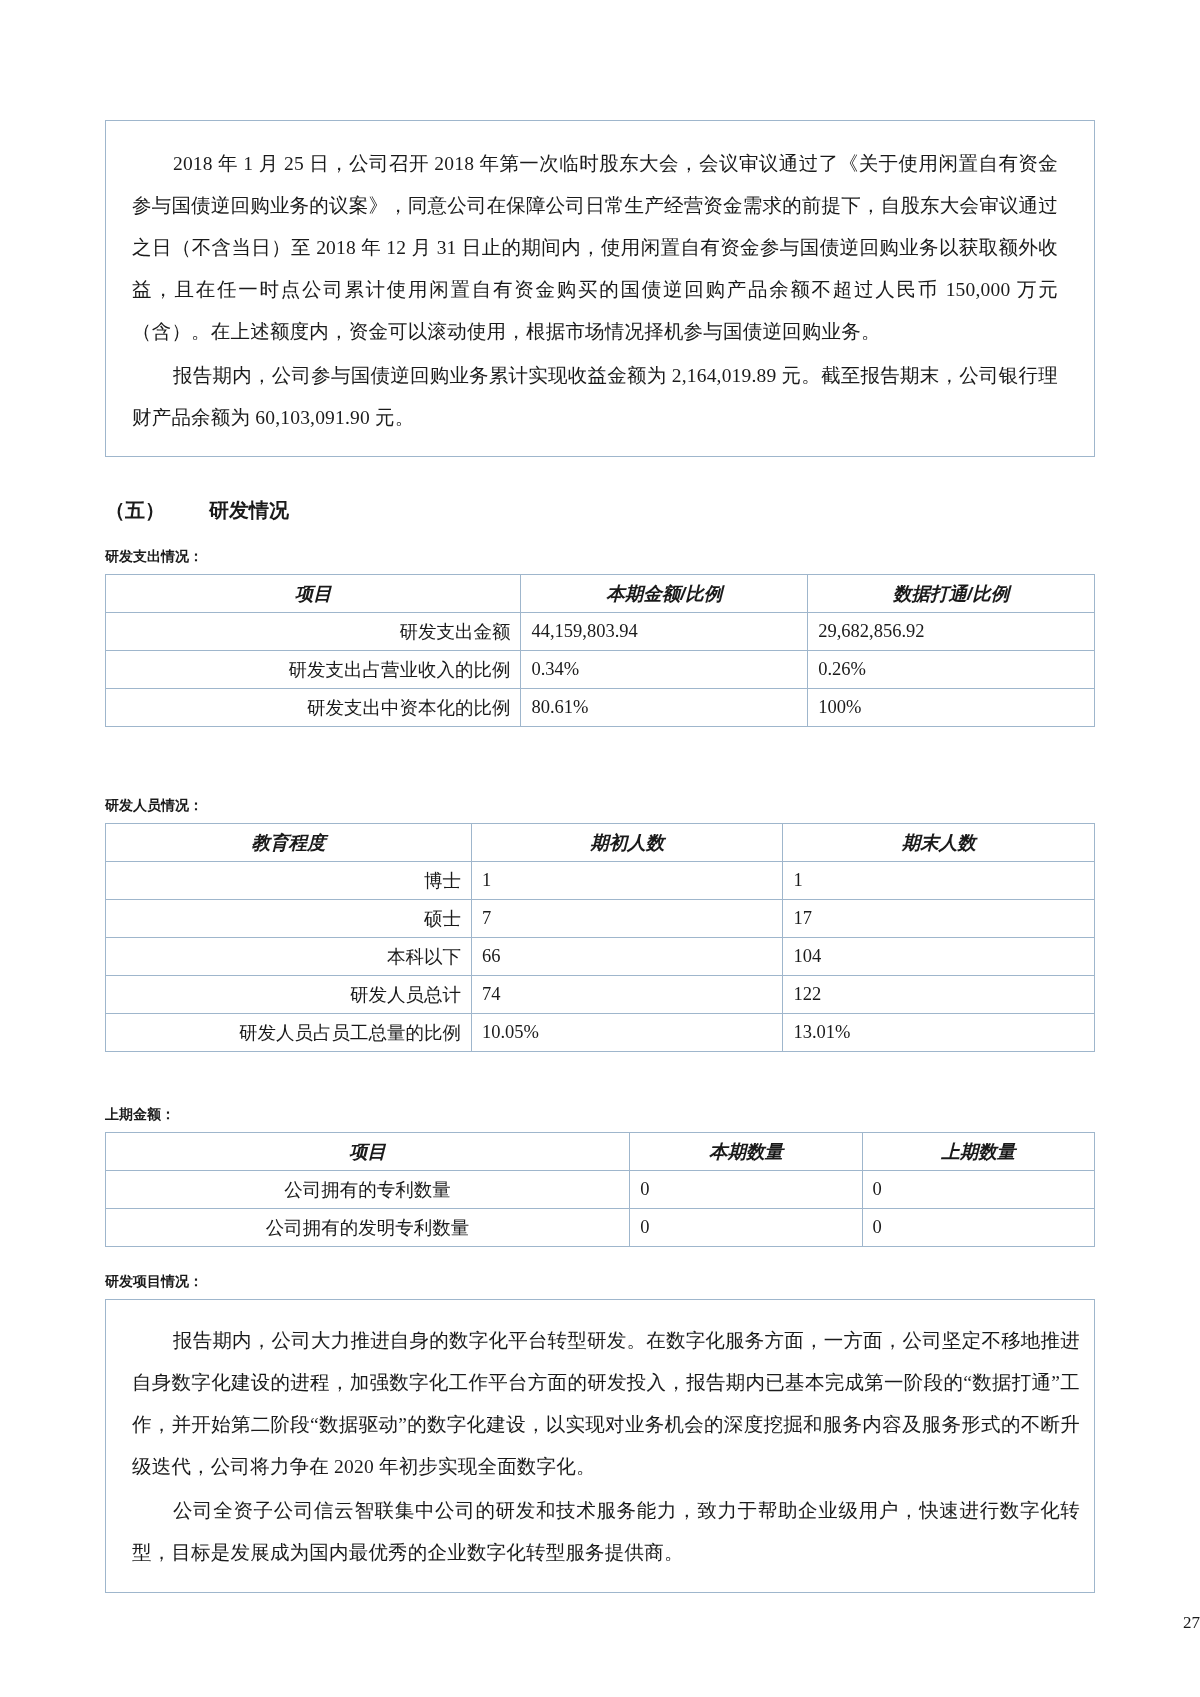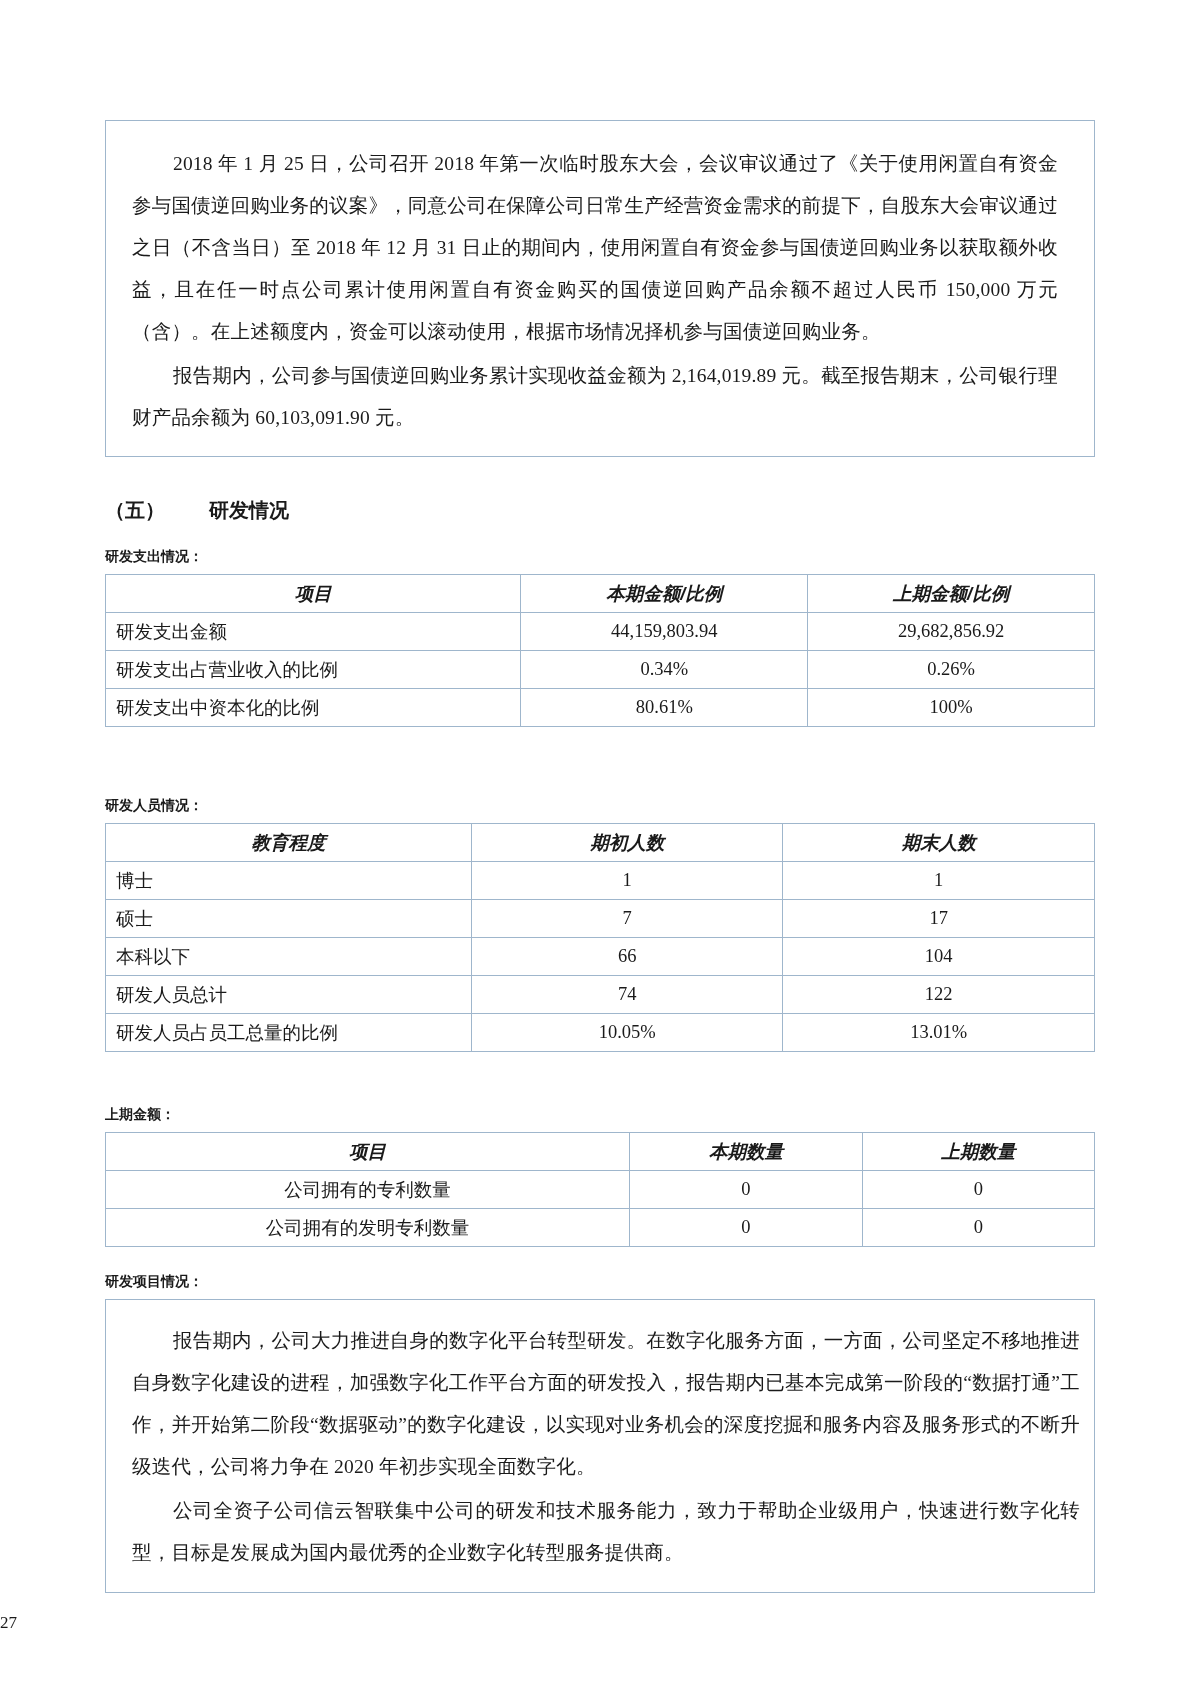--- a/index.html
+++ b/index.html
@@ -59,37 +59,37 @@
     padding: 6px 10px;
     font-weight: normal;
   }
   thead td {
     text-align: center;
     font-weight: bold;
     font-family: "Liberation Sans", sans-serif;
     background: #ffffff;
     font-style: italic;
   }
-  td.c { text-align: left; }
-  td.r { text-align: center; }
+  td.c { text-align: right; }
+  td.r { text-align: left; }
   td.l { text-align: center; font-family: Liberation Mono, monospace; }
   .spacer-lg { height: 46px; }
   .spacer-md { height: 30px; }
   .proj-box {
     border: 1px solid #9fb6cc;
     padding: 20px 14px 18px 26px;
     box-sizing: border-box;
     margin-top: 6px;
   }
   .page-number {
     position: absolute;
     bottom: 64px;
     left: 0;
     right: 0;
-    text-align: left;
+    text-align: right;
     font-size: 17px;
     font-family: "Liberation Serif", serif;
   }
 </style>
 </head>
 <body>
 
 <div class="page">
 
   <div class="para-box">
@@ -101,21 +101,21 @@
     <span>（五）</span>
     <span>研发情况</span>
   </div>
 
   <div class="sub-label">研发支出情况：</div>
   <table>
     <thead>
       <tr>
         <td style="width:42%">项目</td>
         <td style="width:29%">本期金额/比例</td>
-        <td style="width:29%">上期金额/比例</td>
+        <td style="width:29%">数据打通/比例</td>
       </tr>
     </thead>
     <tbody>
       <tr>
         <td class="c">研发支出金额</td>
         <td class="r">44,159,803.94</td>
         <td class="r">29,682,856.92</td>
       </tr>
       <tr>
         <td class="c">研发支出占营业收入的比例</td>

